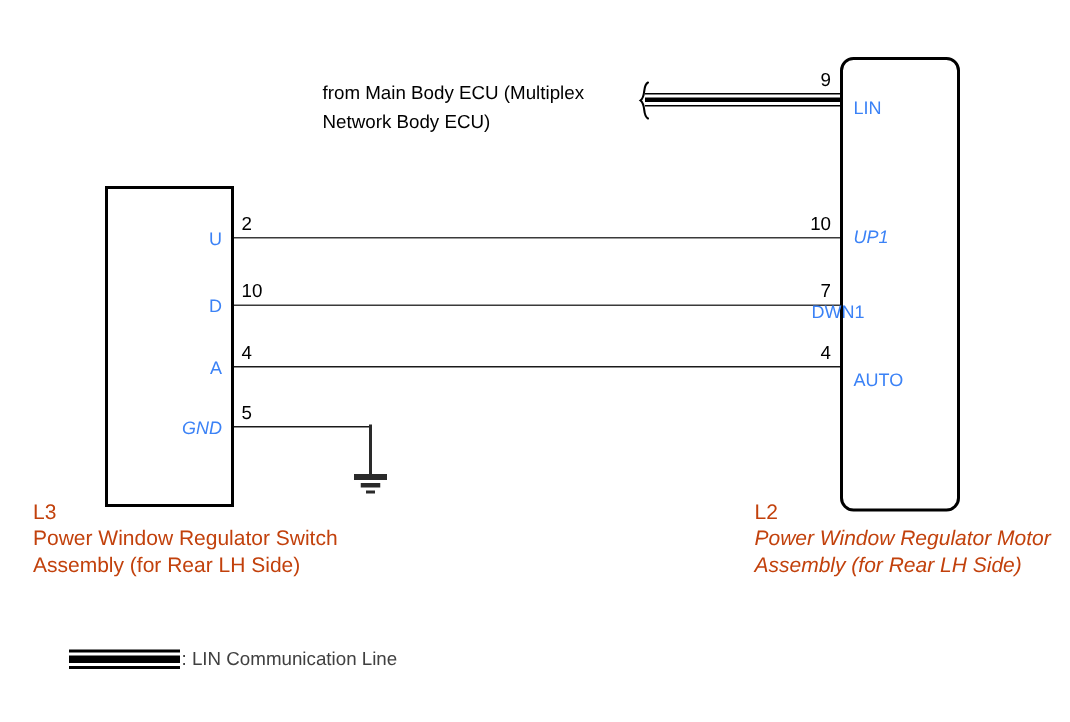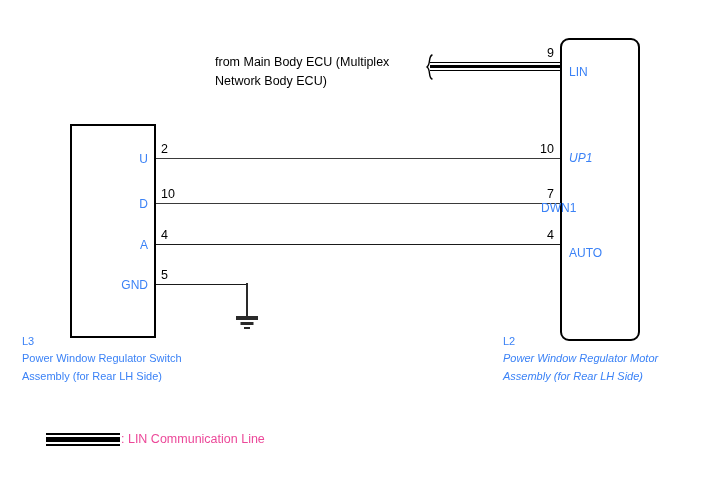--- a/index.html
+++ b/index.html
@@ -141,33 +141,33 @@
     font-size: 12px;
     line-height: 14px;
     color: #3b82f6;
     white-space: pre;
   }
   .term-label.l-side {
     text-align: right;
   }
   .block-label {
     position: absolute;
-    font-size: 11px;
+    font-size: 14px;
     line-height: 17.5px;
     white-space: pre;
-    color: #3b82f6;
+    color: #c2410c;
   }
   #legend-text {
     position: absolute;
     left: 121px;
     top: 431px;
     font-size: 12.5px;
     line-height: 17px;
     white-space: pre;
-    color: #ec4899;
+    color: #404040;
   }
   #source-note {
     position: absolute;
     left: 215px;
     top: 53px;
     font-size: 12.5px;
     line-height: 19px;
     white-space: pre;
     color: #000;
   }
@@ -198,21 +198,21 @@
     <div class="gnd-bar" id="gnd-bar1"></div>
     <div class="gnd-bar" id="gnd-bar2"></div>
     <div class="gnd-bar" id="gnd-bar3"></div>
   </div>
 
   <div class="box" id="switch-box"></div>
 
   <div class="term-label l-side" style="left:96px; top:152px; width:52px;">U</div>
   <div class="term-label l-side" style="left:96px; top:197px; width:52px;">D</div>
   <div class="term-label l-side" style="left:96px; top:238px; width:52px;">A</div>
-  <div class="term-label l-side" style="left:88px; top:278px; width:60px;">GND</div>
+  <div class="term-label l-side" style="left:88px; top:278px; width:60px;font-style:italic;">GND</div>
 
   <div class="pin-num" style="left:161px; top:143px;">2</div>
   <div class="pin-num" style="left:161px; top:188px;">10</div>
   <div class="pin-num" style="left:161px; top:229px;">4</div>
   <div class="pin-num" style="left:161px; top:269px;">5</div>
 
   <div class="box" id="motor-box"></div>
 
   <div class="term-label" style="left:569px; top:65px;">LIN</div>
   <div class="term-label" style="left:569px; top:151px;font-style:italic;">UP1</div>

